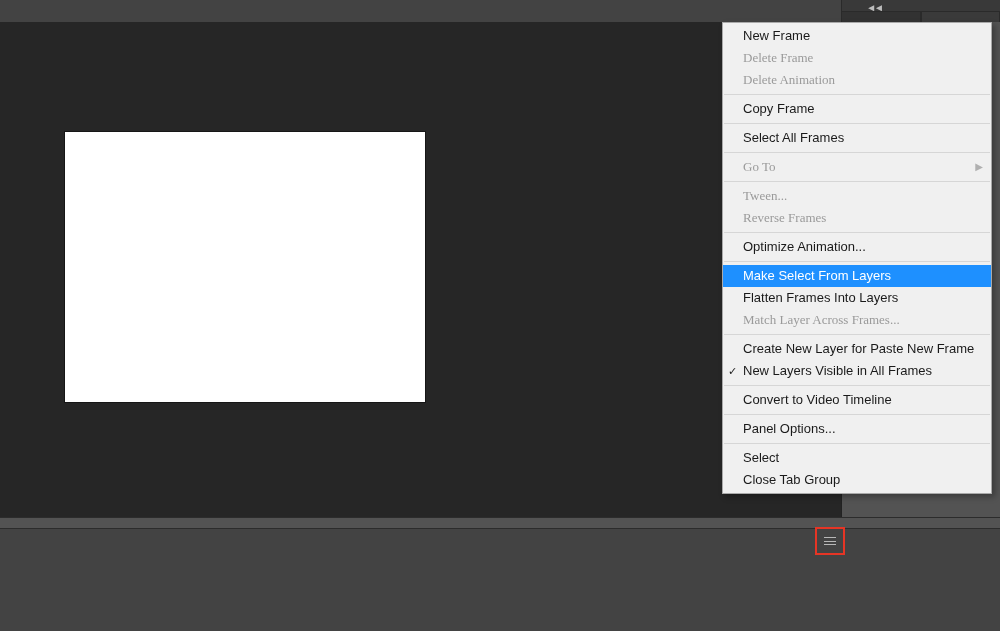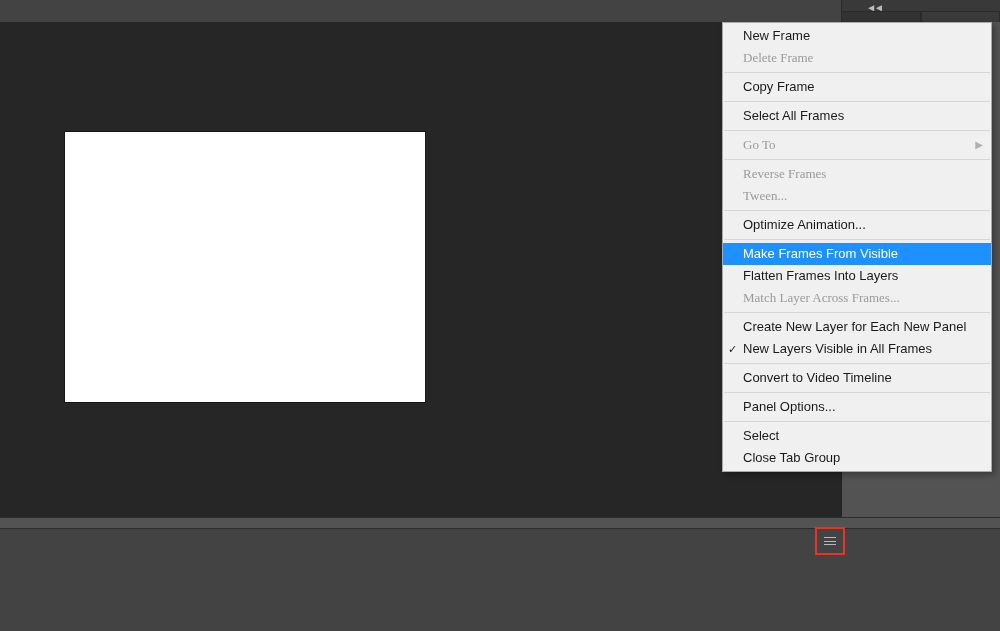--- a/index.html
+++ b/index.html
@@ -110,40 +110,41 @@
   <div class="hamburger">
     <span></span>
       <span></span>
       <span></span>
   </div>
 </div>
 
 <div class="context-menu">
   <div class="menu-item">New Frame</div>
   <div class="menu-item disabled">Delete Frame</div>
+  <div class="menu-item disabled">Delete Animation</div>
   <div class="menu-sep"></div>
   <div class="menu-item">Copy Frame</div>
   <div class="menu-sep"></div>
   <div class="menu-item">Select All Frames</div>
   <div class="menu-sep"></div>
   <div class="menu-item disabled">
     <span>Go To</span>
     <span class="submenu-arrow">▶</span>
   </div>
   <div class="menu-sep"></div>
+  <div class="menu-item disabled">Tween...</div>
   <div class="menu-item disabled">Reverse Frames</div>
-  <div class="menu-item disabled">Tween...</div>
   <div class="menu-sep"></div>
   <div class="menu-item">Optimize Animation...</div>
   <div class="menu-sep"></div>
-  <div class="menu-item highlighted">Make Frames From Visible</div>
+  <div class="menu-item highlighted">Make Select From Layers</div>
   <div class="menu-item">Flatten Frames Into Layers</div>
   <div class="menu-item disabled">Match Layer Across Frames...</div>
   <div class="menu-sep"></div>
-  <div class="menu-item">Create New Layer for Each New Panel</div>
+  <div class="menu-item">Create New Layer for Paste New Frame</div>
   <div class="menu-item">
     <span class="menu-check">✓</span>
     <span>New Layers Visible in All Frames</span>
   </div>
   <div class="menu-sep"></div>
   <div class="menu-item">Convert to Video Timeline</div>
   <div class="menu-sep"></div>
   <div class="menu-item">Panel Options...</div>
   <div class="menu-sep"></div>
   <div class="menu-item">Select</div>

